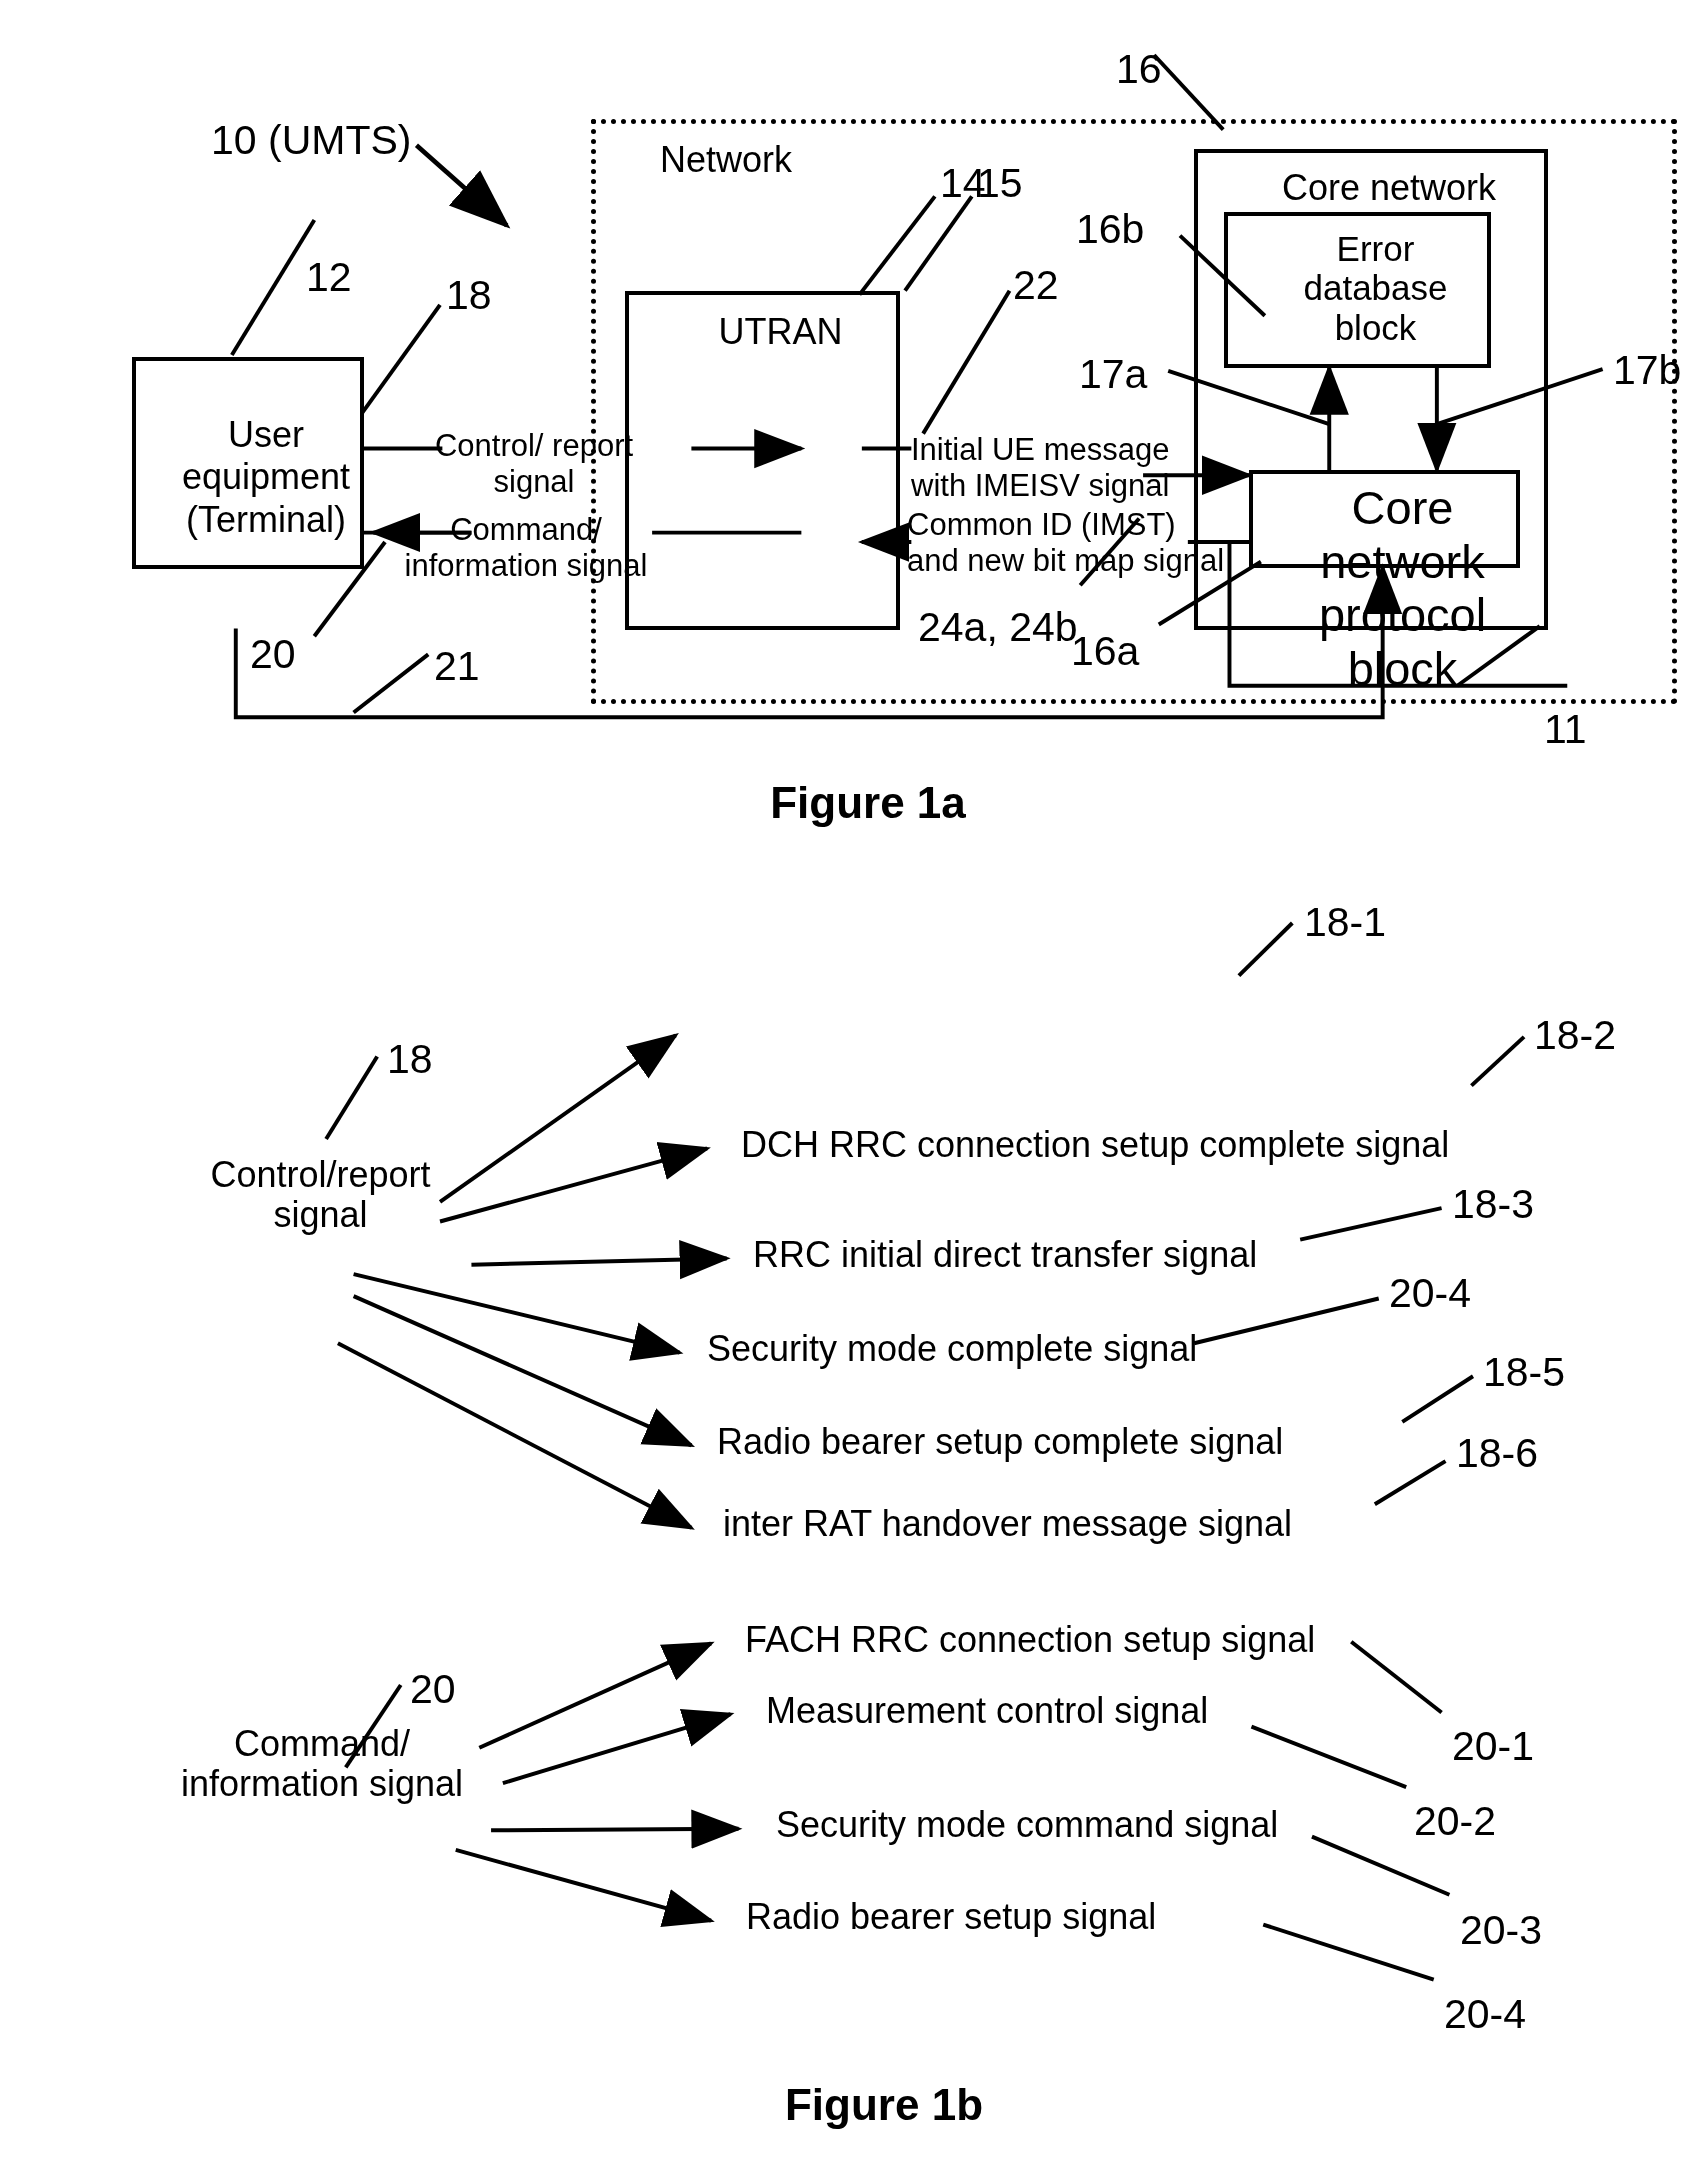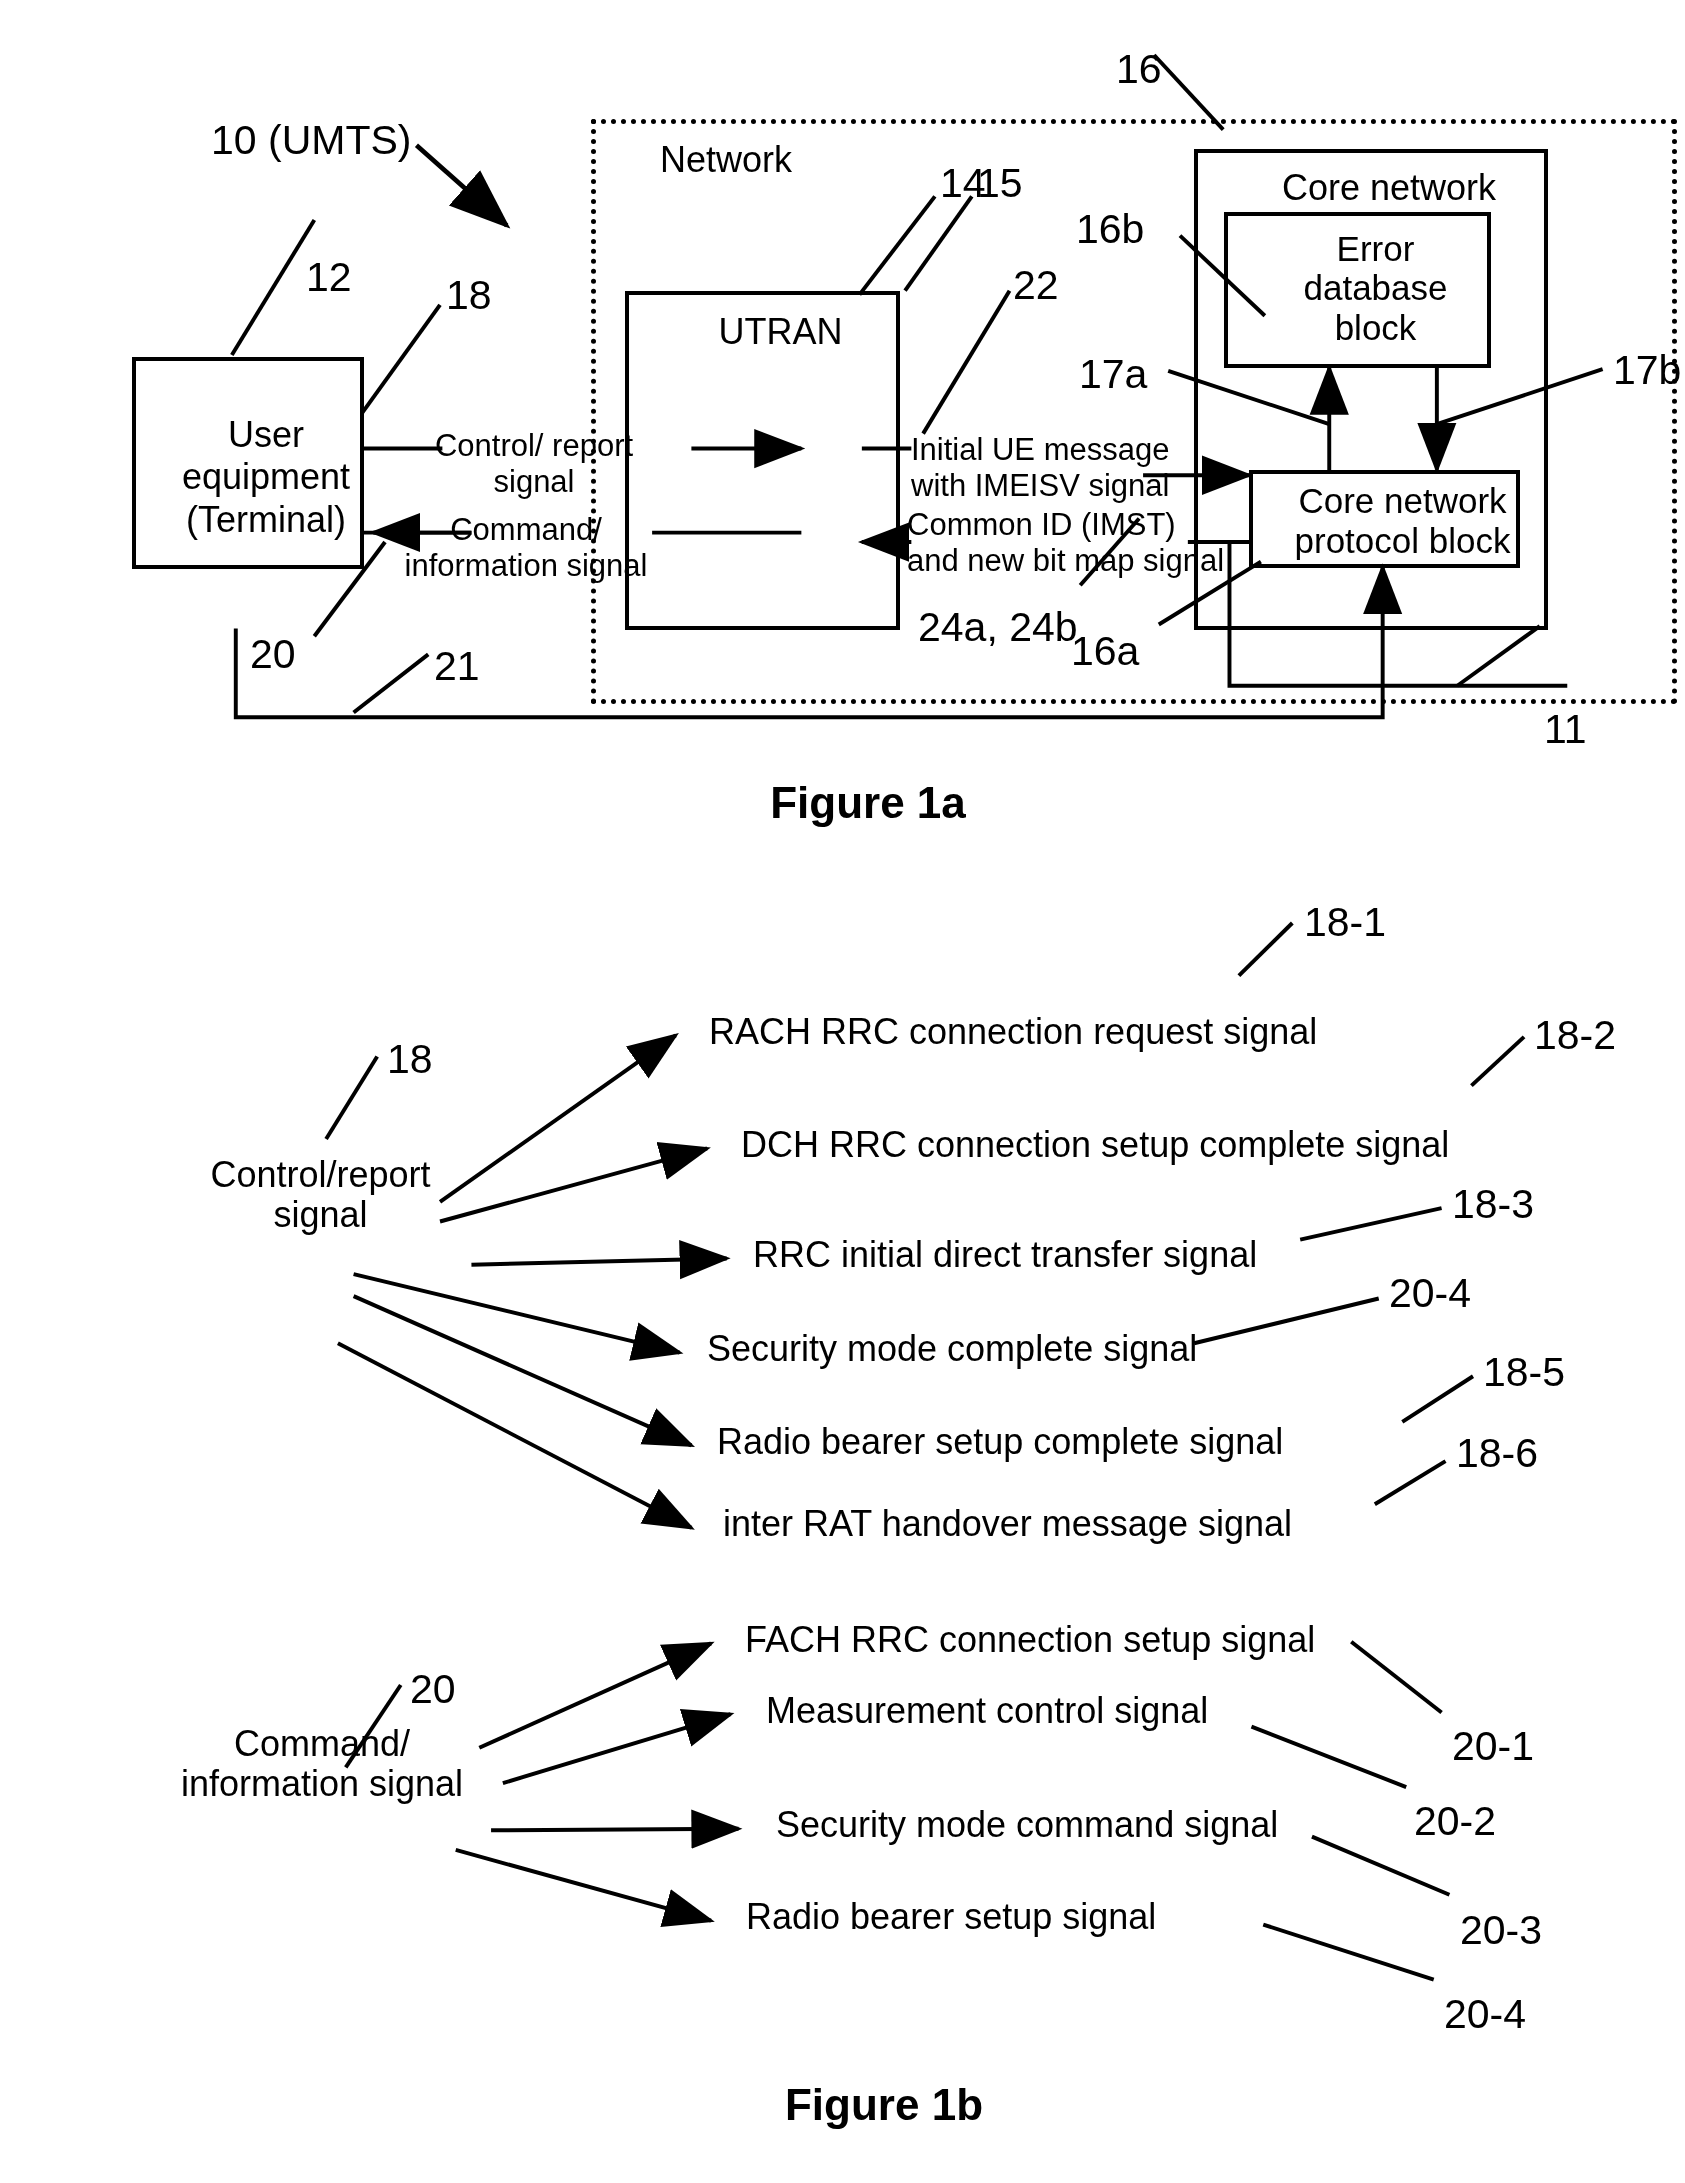--- a/index.html
+++ b/index.html
@@ -143,21 +143,21 @@
   <div class="txt reflabel" style="left:1116px;top:47px;">16</div>
 
   <div class="innerbox" style="left:1224px;top:212px;width:267px;height:156px;">
     <div class="celltext" style="top:12.6px;font-size:35px;line-height:1.14;">Error
 database
 block</div>
   </div>
   <div class="txt reflabel" style="left:1076px;top:207px;">16b</div>
 
   <div class="innerbox" style="left:1249px;top:470px;width:271px;height:98px;">
-    <div class="celltext" style="top:7px;font-size:35px;line-height:1.14;">Core network
+    <div class="celltext" style="top:7px;font-size:47px;line-height:1.14;">Core network
 protocol block</div>
   </div>
   <div class="txt reflabel" style="left:1071px;top:629px;">16a</div>
 
   <div class="txt reflabel" style="left:1079px;top:352px;">17a</div>
   <div class="txt reflabel" style="left:1613px;top:348px;">17b</div>
 
   <div class="txt smalllabel" style="left:377px;top:428px;width:314px;">Control/ report
 signal</div>
   <div class="txt reflabel" style="left:446px;top:273px;">18</div>
@@ -176,21 +176,20 @@
 
   <div class="txt reflabel" style="left:434px;top:644px;">21</div>
   <div class="txt reflabel" style="left:1544px;top:707px;">11</div>
 
   <div class="txt figcap" style="left:691px;top:778px;width:354px;">Figure 1a</div>
 
   <div class="txt siglabel" style="left:191px;top:1155px;width:259px;text-align:center;">Control/report
 signal</div>
   <div class="txt reflabel" style="left:387px;top:1037px;">18</div>
 
-  <div class="txt siglabel" style="left:709px;top:1012px;">RACH RRC connection request signal</div>
   <div class="txt reflabel" style="left:1304px;top:900px;">18-1</div>
 
   <div class="txt siglabel" style="left:741px;top:1125px;">DCH RRC connection setup complete signal</div>
   <div class="txt reflabel" style="left:1534px;top:1013px;">18-2</div>
 
   <div class="txt siglabel" style="left:753px;top:1235px;text-align:right;">RRC initial direct transfer signal</div>
   <div class="txt reflabel" style="left:1452px;top:1182px;">18-3</div>
 
   <div class="txt siglabel" style="left:707px;top:1329px;">Security mode complete signal</div>
   <div class="txt reflabel" style="left:1389px;top:1271px;">20-4</div>

